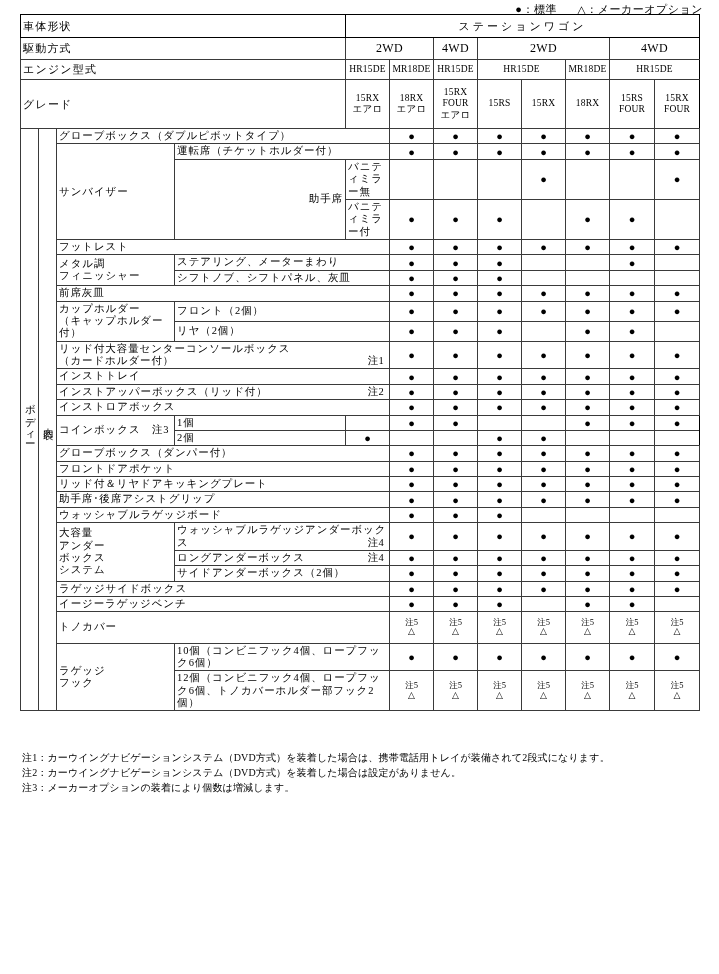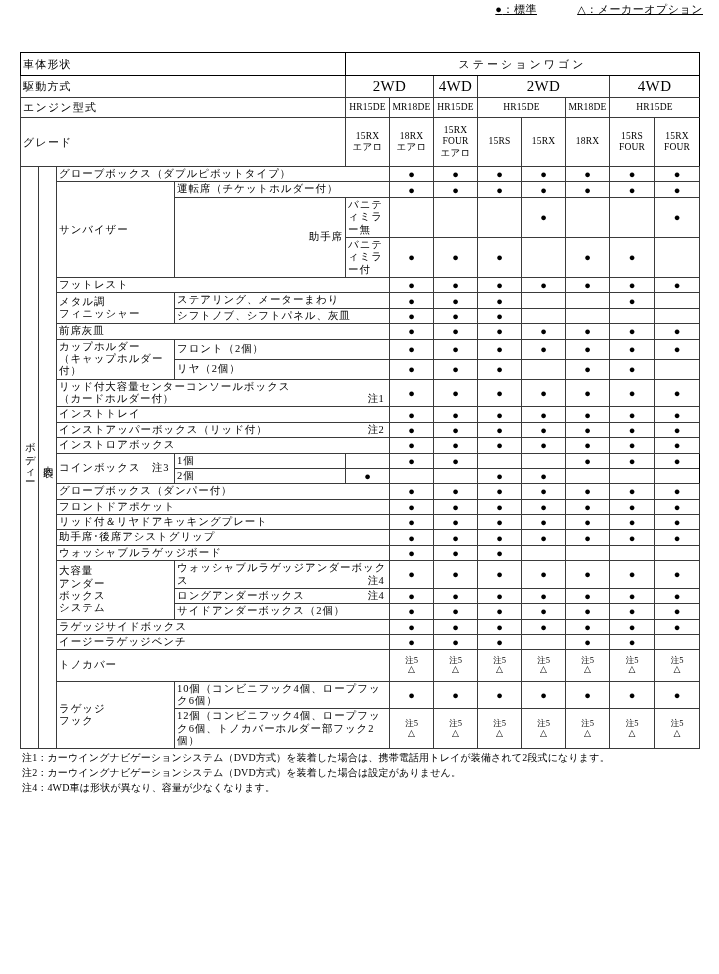--- a/index.html
+++ b/index.html
@@ -11,32 +11,31 @@
     -webkit-font-smoothing:none;
   }
   .page{position:relative;width:719px;height:974px;box-sizing:border-box;}
 
   
   .legend{
     position:absolute;top:2px;right:16px;
     font-size:11px;letter-spacing:0.5px;
     white-space:nowrap;
   }
-  .legend .lg-item{display:inline-block;margin-left:37px;text-decoration:underline;}
+  .legend .lg-item{display:inline-block;margin-left:17px;}
   .legend .mk{font-size:11px;}
 
   
   .tblwrap{position:absolute;left:20px;top:14px;width:679px;}
   table.spec{
     border-collapse:collapse;
     width:679px;
     table-layout:fixed;
     font-size:10.5px;
     line-height:1.18;
-    margin-top:38px;
   }
   table.spec td{
     border:0.8px solid #3a3a3a;
     padding:1px 2px;
     vertical-align:middle;
     overflow:hidden;
   }
   .outerbox{border:1.6px solid #000 !important;}
 
   
@@ -47,21 +46,21 @@
     text-align:left;
   }
   .hdr-body{text-align:center;font-size:11px;letter-spacing:3px;}
   .grade-lbl{
     padding-left:5px;font-size:11px;letter-spacing:1.2px;text-align:left;
   }
   .grade-cell{
     text-align:center;font-size:9.5px;line-height:1.18;letter-spacing:0.2px;
   }
   .engine-cell{text-align:center;font-size:9.5px;letter-spacing:0.2px;}
-  .drive-cell{text-align:center;font-size:15px;letter-spacing:0.4px;}
+  .drive-cell{text-align:center;font-size:12px;letter-spacing:0.4px;}
 
   
   .vert{
     text-align:center;
     font-size:10.5px;
     letter-spacing:2px;
     padding:0;
   }
   .vert span{
     writing-mode:vertical-rl;
@@ -532,16 +531,16 @@
               <span class="tri">△</span>
             </td>
           </tr>
         </tbody>
     </table>
   </div>
 
   <div class="notes" id="notes-root">
       <div>注1：カーウイングナビゲーションシステム（DVD方式）を装着した場合は、携帯電話用トレイが装備されて2段式になります。</div>
       <div>注2：カーウイングナビゲーションシステム（DVD方式）を装着した場合は設定がありません。</div>
-      <div>注4：4WD車は形状が異なり、容量が少なくなります。</div>
+      <div>注3：メーカーオプションの装着により個数は増減します。</div>
     </div>
 
 </div>
 
 </body></html>

